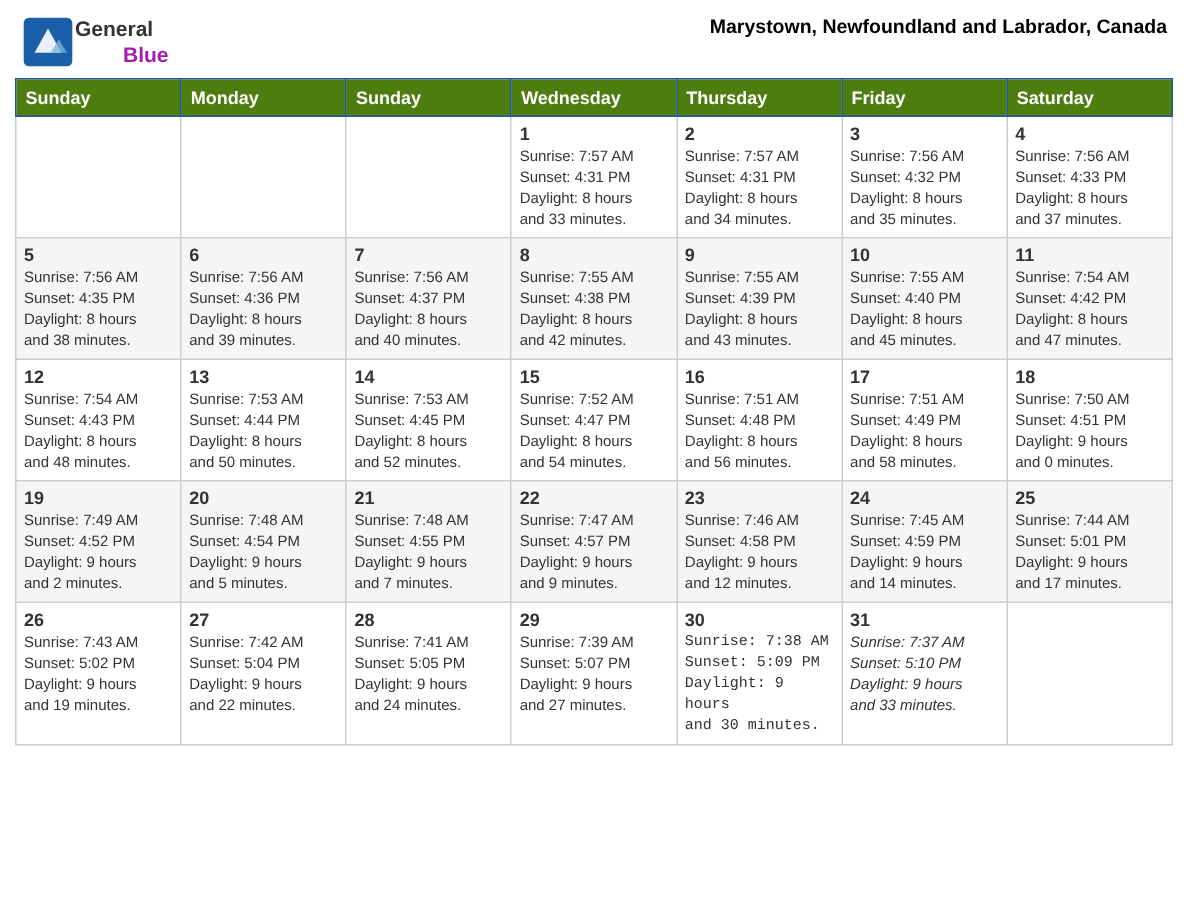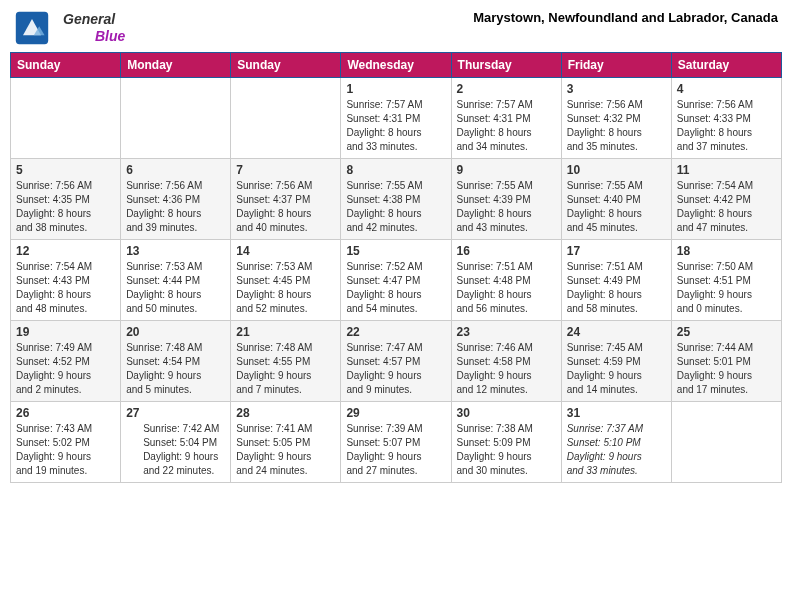--- a/index.html
+++ b/index.html
@@ -13,22 +13,21 @@
     .header {
       display: flex;
       align-items: flex-start;
       justify-content: space-between;
       margin-bottom: 6px;
       padding: 0 4px;
     }
     .logo {
       display: flex;
       align-items: center;
-      gap: 13px;
-      font-style: italic;
+      gap: 0;
     }
     .logo-text {
       font-size: 14px;
       font-weight: bold;
       line-height: 1.2;
     }
     .logo-general { color: #333; }
     .logo-blue { color: #a21caf; margin-left: 32px; }
     .logo-icon {
       width: 36px;
@@ -46,21 +45,21 @@
       font-size: 13px;
       font-weight: bold;
       color: #000000;
     }
     .calendar {
       width: 100%;
       border-collapse: collapse;
       border: 1px solid #ccc;
     }
     .calendar th {
-      background-color: #be185d;
+      background-color: #4d7c0f;
       color: #fff;
       font-size: 12px;
       font-weight: bold;
       text-align: left;
       padding: 5px 6px;
       border: 1px solid #1e5a9c;
     }
     .calendar td {
       vertical-align: top;
       border: 1px solid #ccc;
@@ -311,42 +310,42 @@
       <tr>
         <td>
           <span class="day-number">26</span>
           <div class="day-info" style="white-space: pre-line;">Sunrise: 7:43 AM
 Sunset: 5:02 PM
 Daylight: 9 hours
 and 19 minutes.</div>
         </td>
         <td>
           <span class="day-number">27</span>
-          <div class="day-info" style="white-space: pre-line; margin-left: 17px;">Sunrise: 7:42 AM
+          <div class="day-info" style="white-space: pre-line;">Sunrise: 7:42 AM
 Sunset: 5:04 PM
 Daylight: 9 hours
 and 22 minutes.</div>
         </td>
         <td>
           <span class="day-number">28</span>
           <div class="day-info" style="white-space: pre-line;">Sunrise: 7:41 AM
 Sunset: 5:05 PM
 Daylight: 9 hours
 and 24 minutes.</div>
         </td>
         <td>
           <span class="day-number">29</span>
           <div class="day-info" style="white-space: pre-line;">Sunrise: 7:39 AM
 Sunset: 5:07 PM
 Daylight: 9 hours
 and 27 minutes.</div>
         </td>
         <td>
           <span class="day-number">30</span>
-          <div class="day-info" style="white-space: pre-line;">Sunrise: 7:38 AM
+          <div class="day-info" style="white-space: pre-line; font-family: Liberation Mono, monospace;">Sunrise: 7:38 AM
 Sunset: 5:09 PM
 Daylight: 9 hours
 and 30 minutes.</div>
         </td>
         <td>
           <span class="day-number">31</span>
           <div class="day-info" style="white-space: pre-line; font-style: italic;">Sunrise: 7:37 AM
 Sunset: 5:10 PM
 Daylight: 9 hours
 and 33 minutes.</div>

